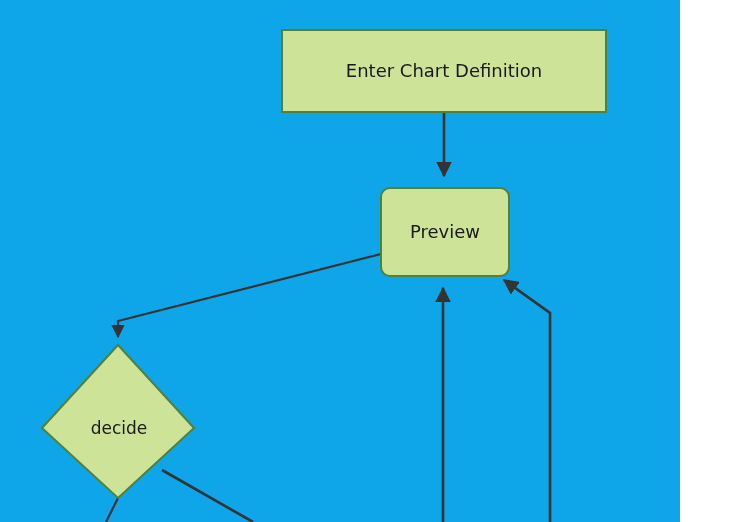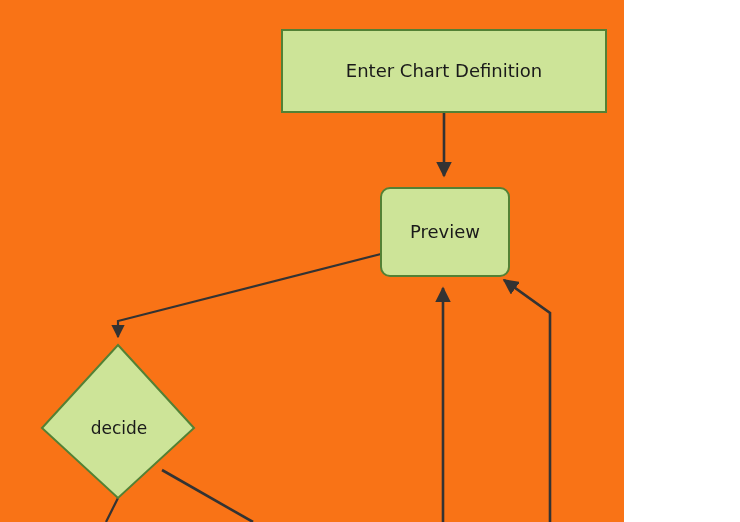--- a/index.html
+++ b/index.html
@@ -9,23 +9,23 @@
     background: #ffffff;
   }
   body {
     width: 740px;
     height: 522px;
     overflow: hidden;
     font-family: "DejaVu Sans", "Liberation Sans", sans-serif;
   }
   #diagram-canvas {
     position: relative;
-    width: 624px;
+    width: 680px;
     height: 522px;
-    background: #f97316;
+    background: #0ea5e9;
   }
   #diagram-svg {
     position: absolute;
     top: 0;
     left: 0;
     width: 740px;
     height: 522px;
     display: block;
   }
   .node-label {

